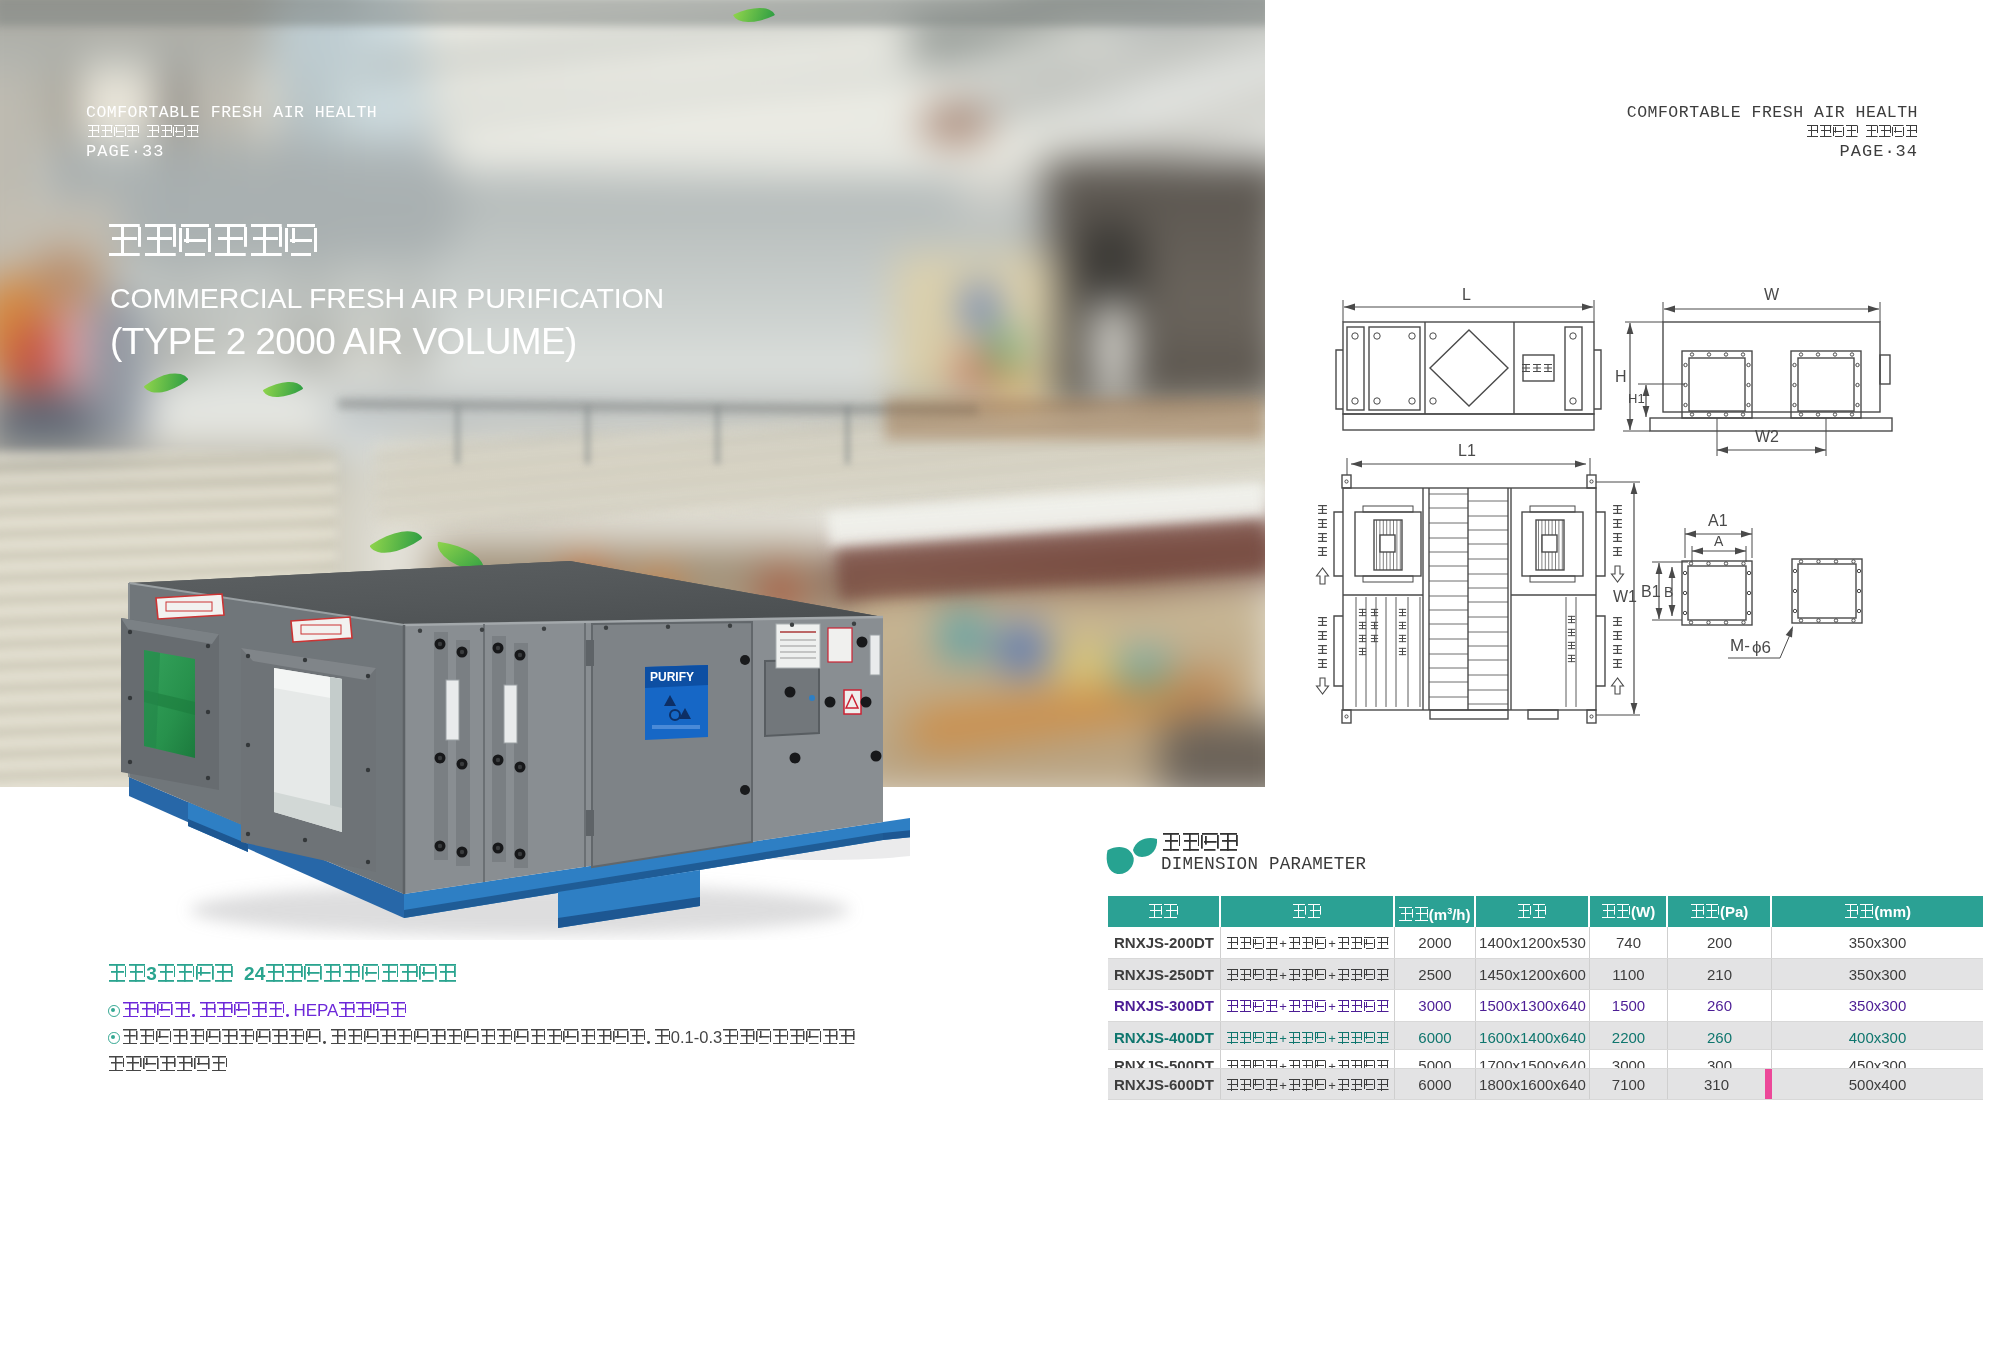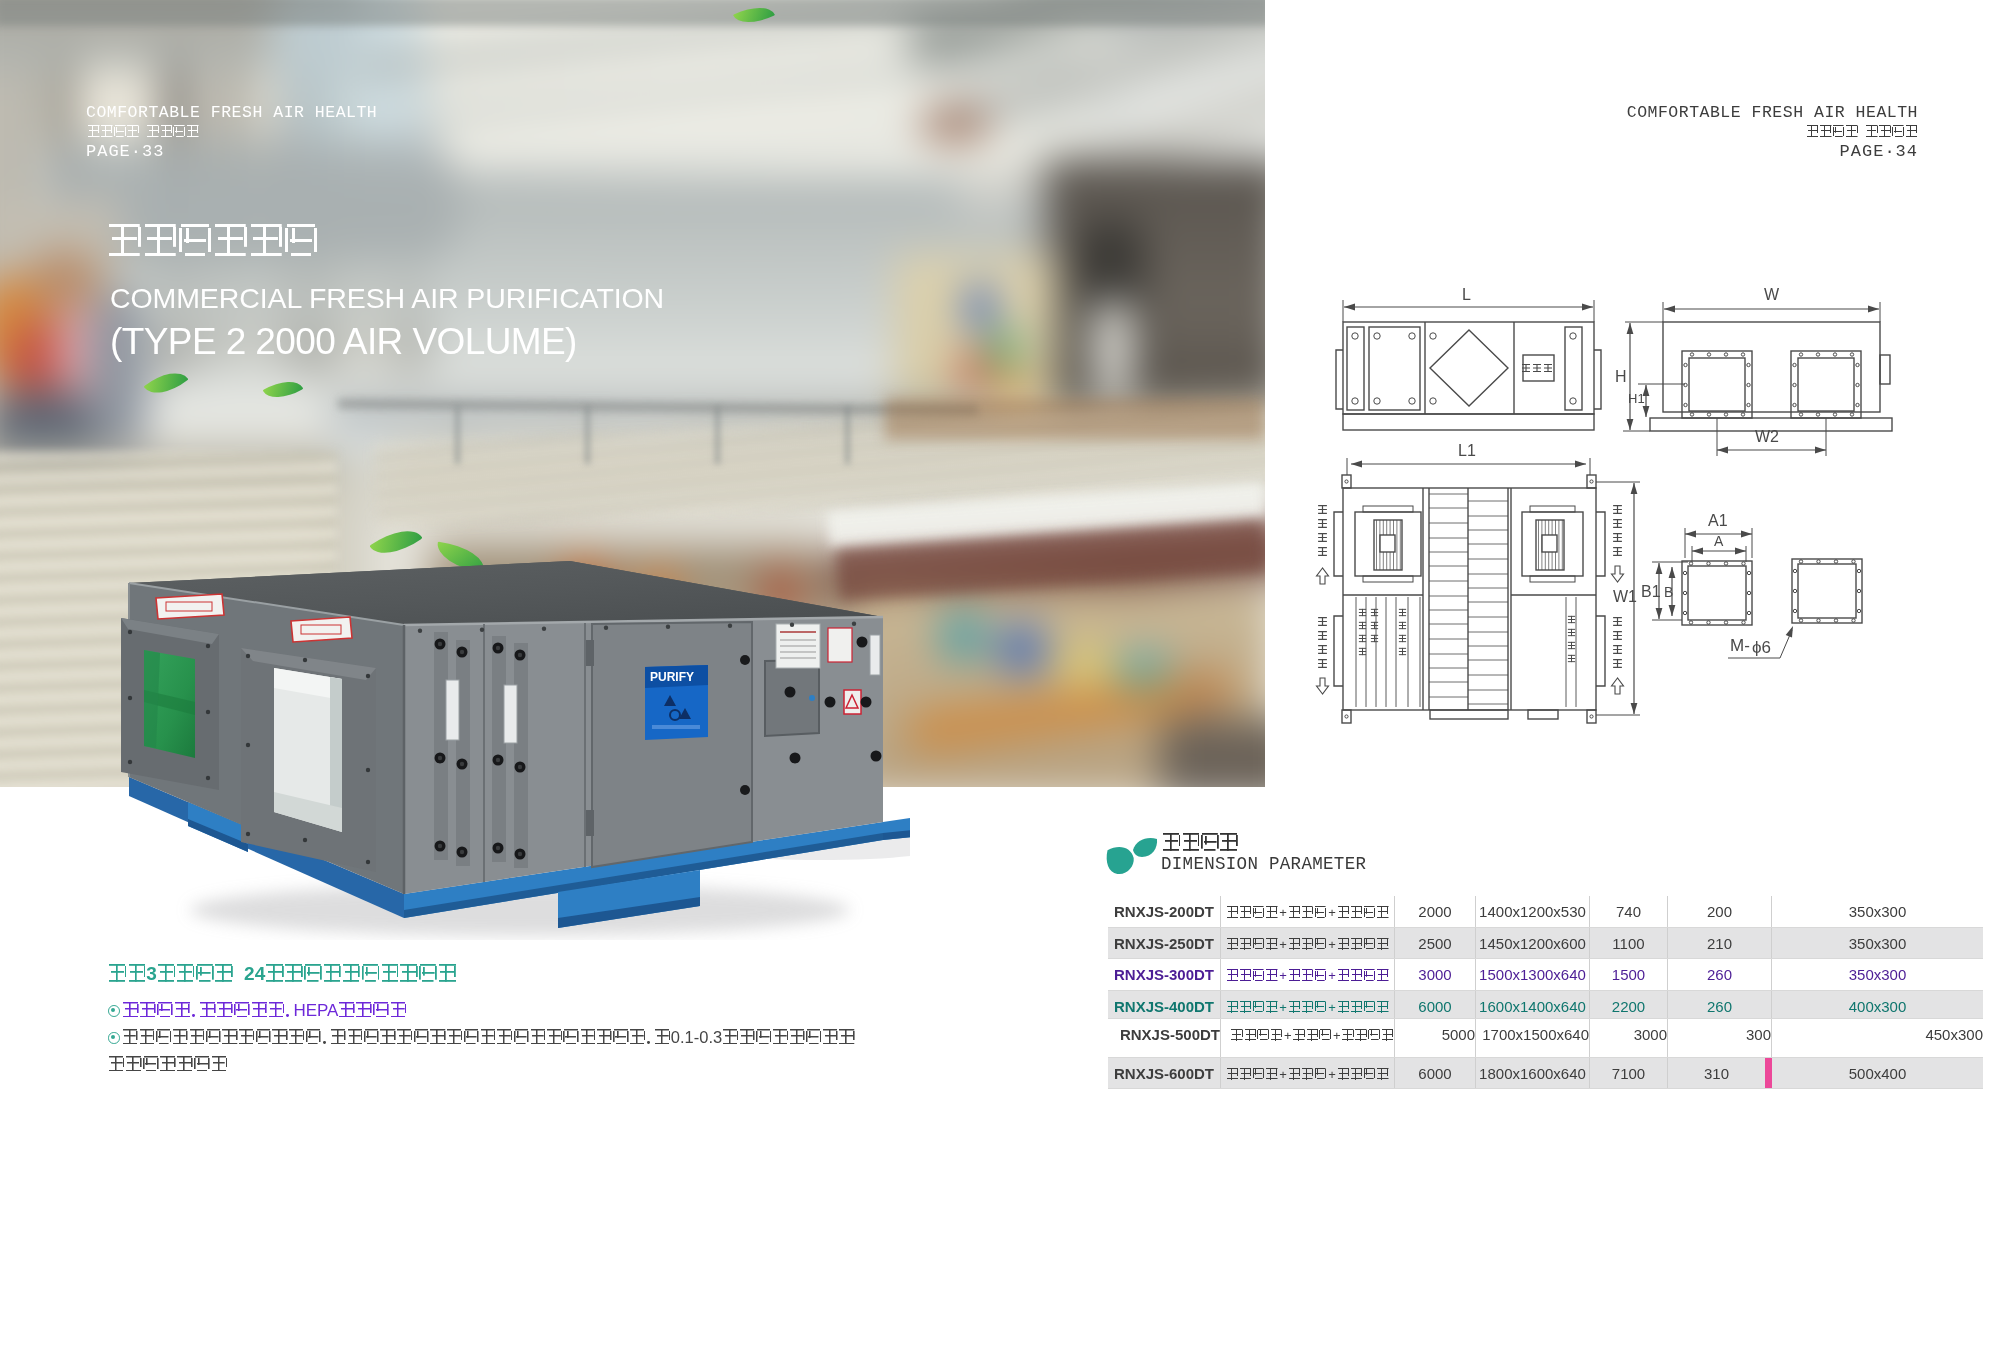--- a/index.html
+++ b/index.html
@@ -590,20 +590,29 @@
 <polygon points="503.0,356.0 502.0,367.5 495.7,364.9" fill="#4a4a4a"></polygon>
 </g>
 </svg>
 <svg class="abs" style="left:1103px;top:836px" width="58" height="42" viewBox="0 0 58 42">
     <path d="M3 16 C 14 8, 26 10, 30 20 C 32 28, 26 38, 16 38 C 7 38, 2 28, 3 16 z" fill="#27a391" transform="rotate(8 16 26)"></path>
     <path d="M30 14 C 33 4, 44 0, 54 3 C 55 12, 49 21, 39 21 C 34 21, 31 18, 30 14 z" fill="#27a391"></path>
   </svg>
 <div class="abs" style="left:1162px;top:832px;font-size:19px;font-weight:bold;color:#333"><i class="cj"></i><i class="cj"></i><i class="ck"></i><i class="cj"></i></div>
 <div class="abs serif" style="left:1161px;top:854px;font-size:17.5px;color:#3a3a3a;letter-spacing:.3px">DIMENSION PARAMETER</div>
 <div class="abs" style="left:1108px;top:896px;width:875px">
+    <div style="display:flex;height:31px;line-height:31px;text-align:center;color:#fff;font-weight:bold;font-size:15px;white-space:nowrap">
+      <div style="width:113px;background:#2ba194;border-right:2px solid #fff;overflow:hidden"><i class="cj"></i><i class="cj"></i></div>
+      <div style="width:174px;background:#2ba194;border-right:2px solid #fff;overflow:hidden"><i class="cj"></i><i class="cj"></i></div>
+      <div style="width:81px;background:#2ba194;border-right:2px solid #fff;overflow:hidden"><i class="cj"></i><i class="cj"></i>(m<sup style="font-size:9px">3</sup>/h)</div>
+      <div style="width:114px;background:#2ba194;border-right:2px solid #fff;overflow:hidden"><i class="cj"></i><i class="cj"></i></div>
+      <div style="width:78px;background:#2ba194;border-right:2px solid #fff;overflow:hidden"><i class="cj"></i><i class="cj"></i>(W)</div>
+      <div style="width:104px;background:#2ba194;border-right:2px solid #fff;overflow:hidden"><i class="cj"></i><i class="cj"></i>(Pa)</div>
+      <div style="width:211px;background:#2ba194;overflow:hidden"><i class="cj"></i><i class="cj"></i>(mm)</div>
+    </div>
     <div style="display:flex;height:31.5px;line-height:31px;text-align:center;background:#fff;color:#3d3d3d;font-size:15px;border-bottom:1px solid #d8d8d8;white-space:nowrap">
       <div style="width:113px;border-right:1px solid #cfcfcf;overflow:hidden"><b style="font-size:15px">RNXJS-200DT</b></div>
       <div style="width:174px;border-right:1px solid #cfcfcf;overflow:hidden"><span style="font-size:13px"><i class="cj"></i><i class="cj"></i><i class="ck"></i><i class="cj"></i><span style="margin:0 1px">+</span><i class="cj"></i><i class="cj"></i><i class="ck"></i><span style="margin:0 1px">+</span><i class="cj"></i><i class="cj"></i><i class="ck"></i><i class="cj"></i></span></div>
       <div style="width:81px;border-right:1px solid #cfcfcf;overflow:hidden">2000</div>
       <div style="width:114px;border-right:1px solid #cfcfcf;overflow:hidden">1400x1200x530</div>
       <div style="width:78px;border-right:1px solid #cfcfcf;overflow:hidden">740</div>
       <div style="width:104px;border-right:1px solid #cfcfcf;overflow:hidden">200</div>
       <div style="width:211px;overflow:hidden">350x300</div>
     </div>
     <div style="display:flex;height:31.5px;line-height:31px;text-align:center;background:#e3e3e4;color:#3d3d3d;font-size:15px;border-bottom:1px solid #d8d8d8;white-space:nowrap">
@@ -626,21 +635,21 @@
     </div>
     <div style="display:flex;height:28px;line-height:31px;text-align:center;background:#e3e3e4;color:#0f766e;font-size:15px;border-bottom:1px solid #d8d8d8;white-space:nowrap">
       <div style="width:113px;border-right:1px solid #cfcfcf;overflow:hidden"><b style="font-size:15px">RNXJS-400DT</b></div>
       <div style="width:174px;border-right:1px solid #cfcfcf;overflow:hidden"><span style="font-size:13px"><i class="cj"></i><i class="cj"></i><i class="ck"></i><i class="cj"></i><span style="margin:0 1px">+</span><i class="cj"></i><i class="cj"></i><i class="ck"></i><span style="margin:0 1px">+</span><i class="cj"></i><i class="cj"></i><i class="ck"></i><i class="cj"></i></span></div>
       <div style="width:81px;border-right:1px solid #cfcfcf;overflow:hidden">6000</div>
       <div style="width:114px;border-right:1px solid #cfcfcf;overflow:hidden">1600x1400x640</div>
       <div style="width:78px;border-right:1px solid #cfcfcf;overflow:hidden">2200</div>
       <div style="width:104px;border-right:1px solid #cfcfcf;overflow:hidden">260</div>
       <div style="width:211px;overflow:hidden">400x300</div>
     </div>
-    <div style="display:flex;height:39px;line-height:31px;text-align:right;background:#fff;color:#3d3d3d;font-size:15px;border-bottom:1px solid #d8d8d8;white-space:nowrap">
+    <div style="display:flex;height:19px;line-height:31px;text-align:center;background:#fff;color:#3d3d3d;font-size:15px;border-bottom:1px solid #d8d8d8;white-space:nowrap">
       <div style="width:113px;border-right:1px solid #cfcfcf;overflow:hidden"><b style="font-size:15px">RNXJS-500DT</b></div>
       <div style="width:174px;border-right:1px solid #cfcfcf;overflow:hidden"><span style="font-size:13px"><i class="cj"></i><i class="cj"></i><i class="ck"></i><i class="cj"></i><span style="margin:0 1px">+</span><i class="cj"></i><i class="cj"></i><i class="ck"></i><span style="margin:0 1px">+</span><i class="cj"></i><i class="cj"></i><i class="ck"></i><i class="cj"></i></span></div>
       <div style="width:81px;border-right:1px solid #cfcfcf;overflow:hidden">5000</div>
       <div style="width:114px;border-right:1px solid #cfcfcf;overflow:hidden">1700x1500x640</div>
       <div style="width:78px;border-right:1px solid #cfcfcf;overflow:hidden">3000</div>
       <div style="width:104px;border-right:1px solid #cfcfcf;overflow:hidden">300</div>
       <div style="width:211px;overflow:hidden">450x300</div>
     </div>
     <div style="display:flex;height:31.5px;line-height:31px;text-align:center;background:#e3e3e4;color:#3d3d3d;font-size:15px;border-bottom:1px solid #d8d8d8;white-space:nowrap">
       <div style="width:113px;border-right:1px solid #cfcfcf;overflow:hidden"><b style="font-size:15px">RNXJS-600DT</b></div>

